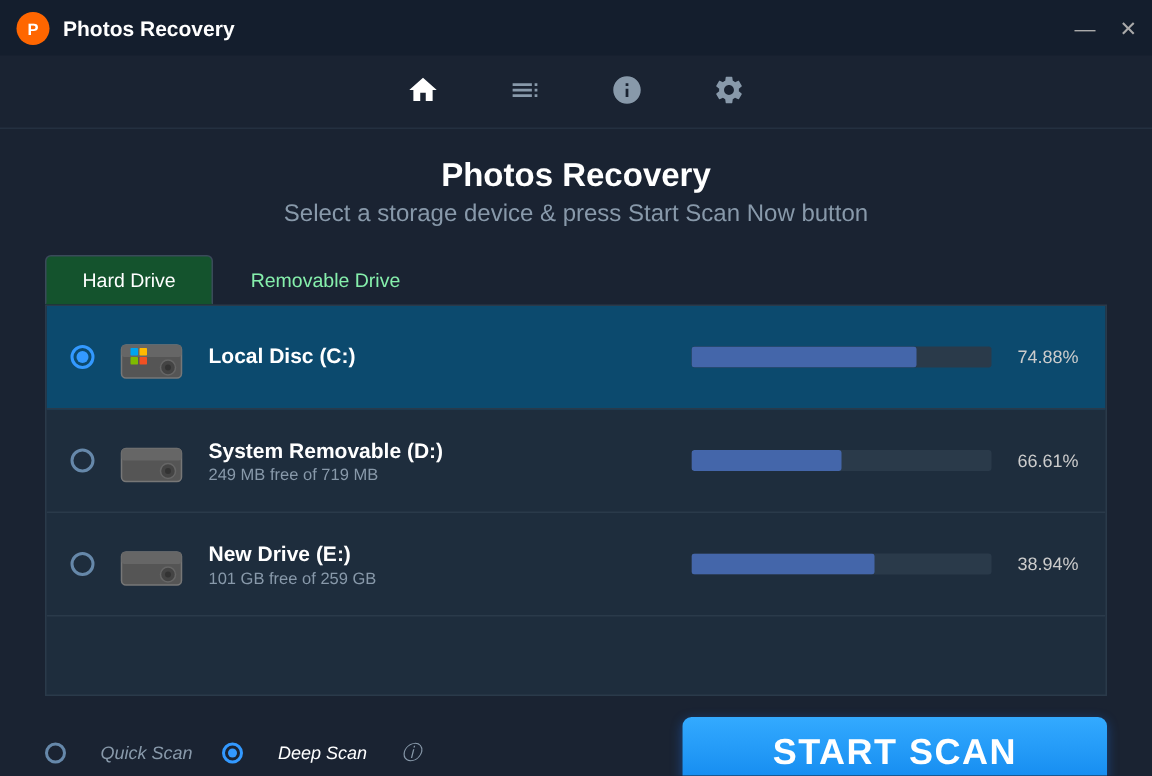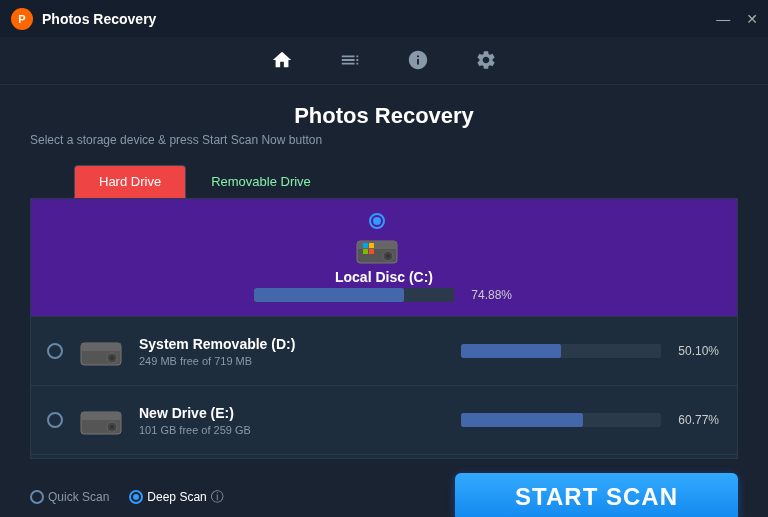--- a/index.html
+++ b/index.html
@@ -63,22 +63,22 @@
       padding: 18px 30px 0;
     }
     .page-title {
       text-align: center;
       font-size: 22px;
       font-weight: 700;
       color: #fff;
       margin-bottom: 4px;
     }
     .page-subtitle {
-      text-align: left;
-      font-size: 12px;
+      text-align: center;
+      font-size: 16px;
       color: #8899aa;
       margin-bottom: 18px;
     }
 
     
     .tabs {
       display: flex;
       gap: 0;
       margin-bottom: 0;
       border-bottom: 1px solid #2a3a4a;
@@ -86,23 +86,22 @@
     .tab {
       padding: 8px 24px;
       font-size: 13px;
       cursor: pointer;
       color: #86efac;
       border: 1px solid transparent;
       border-radius: 4px 4px 0 0;
     }
     .tab.active {
       color: #fff;
-      background: #ef4444;
+      background: #14532d;
       border-color: #3a4a5a #3a4a5a transparent;
-      margin-left: 44px;
     }
 
     
     .drive-list-container {
       background: #1e2d3d;
       border: 1px solid #2a3a4a;
       border-top: none;
       min-height: 260px;
       max-height: 260px;
       overflow-y: auto;
@@ -119,21 +118,21 @@
       border-radius: 3px;
     }
 
     .drive-item {
       display: flex;
       align-items: center;
       padding: 14px 16px;
       border-bottom: 1px solid #2a3a4a;
       cursor: pointer;
     }
-    .drive-item.selected { background: #4c1d95; flex-direction: column; }
+    .drive-item.selected { background: #0c4a6e; }
 
     .drive-radio {
       width: 16px;
       height: 16px;
       border-radius: 50%;
       border: 2px solid #6688aa;
       margin-right: 14px;
       display: flex;
       align-items: center;
       justify-content: center;
@@ -210,24 +209,25 @@
     }
     .scan-options {
       display: flex;
       align-items: center;
       gap: 20px;
       flex: 1;
     }
     .scan-option {
       display: flex;
       align-items: center;
-      gap: 4px;
+      gap: 23px;
       font-size: 12px;
       color: #8899aa;
       cursor: pointer;
+      font-style: italic;
     }
     .scan-option.active { color: #fff; text-align: center; }
     .radio-small {
       width: 14px;
       height: 14px;
       border-radius: 50%;
       border: 2px solid #6688aa;
       flex-shrink: 0;
     }
     .radio-small.checked {
@@ -354,21 +354,21 @@
         </svg>
       </div>
       <div class="drive-info">
         <div class="drive-name">System Removable (D:)</div>
         <div class="drive-space">249 MB free of 719 MB</div>
       </div>
       <div class="drive-progress-area">
         <div class="progress-bar-bg">
           <div class="progress-bar-fill used" style="width:50.10%"></div>
         </div>
-        <span class="progress-pct">50.10%</span>
+        <span class="progress-pct">66.61%</span>
       </div>
     </div>
 
     <div class="drive-item">
       <div class="drive-radio"></div>
       <div class="drive-icon">
         <svg width="48" height="40" viewBox="0 0 48 40">
           <rect x="4" y="12" width="40" height="22" rx="3" fill="#555" stroke="#777" stroke-width="1"></rect>
           <rect x="4" y="12" width="40" height="8" rx="2" fill="#666"></rect>
           <circle cx="35" cy="27" r="5" fill="#444" stroke="#666" stroke-width="1"></circle>
@@ -376,21 +376,21 @@
         </svg>
       </div>
       <div class="drive-info">
         <div class="drive-name">New Drive (E:)</div>
         <div class="drive-space">101 GB free of 259 GB</div>
       </div>
       <div class="drive-progress-area">
         <div class="progress-bar-bg">
           <div class="progress-bar-fill used" style="width:60.77%"></div>
         </div>
-        <span class="progress-pct">60.77%</span>
+        <span class="progress-pct">38.94%</span>
       </div>
     </div>
 
   </div>
 </div>
 
 <div class="bottom-bar">
   <div class="scan-options">
     <div class="scan-option">
       <div class="radio-small"></div>

